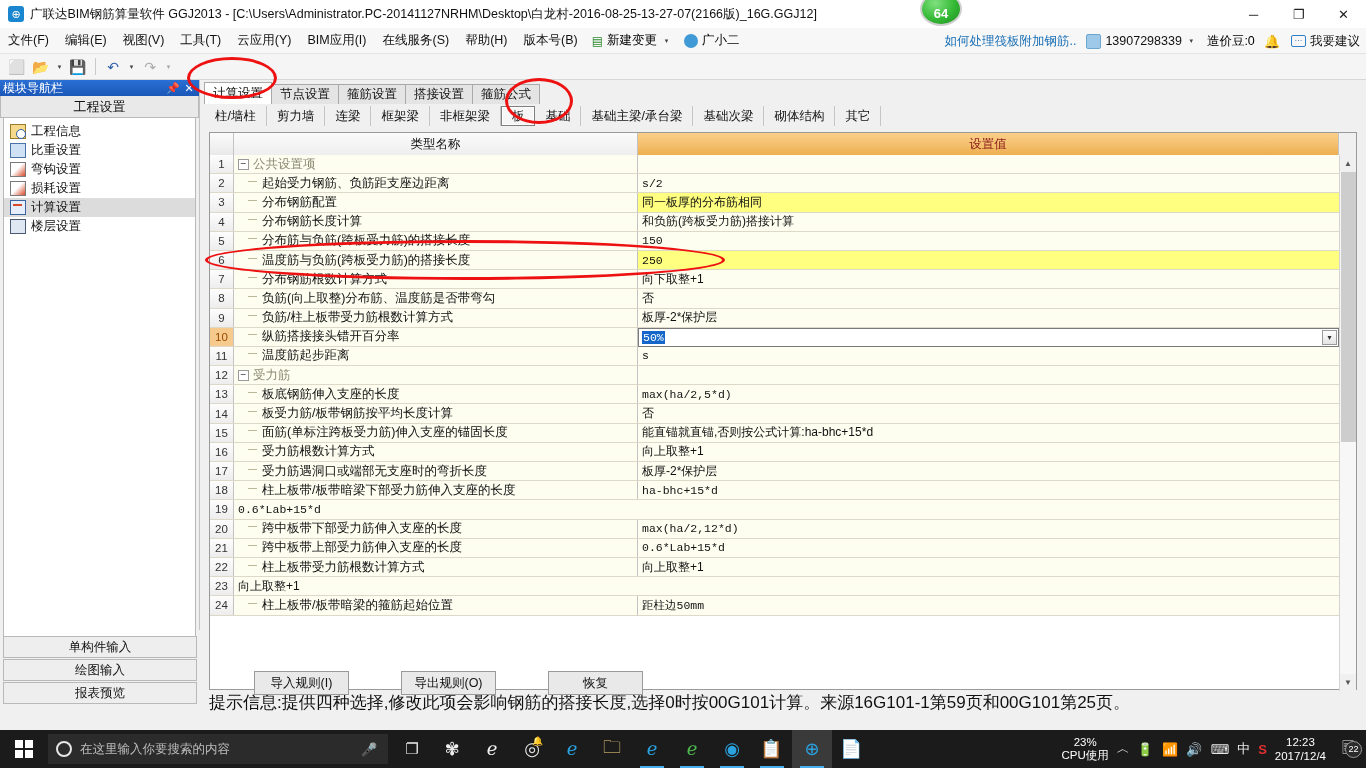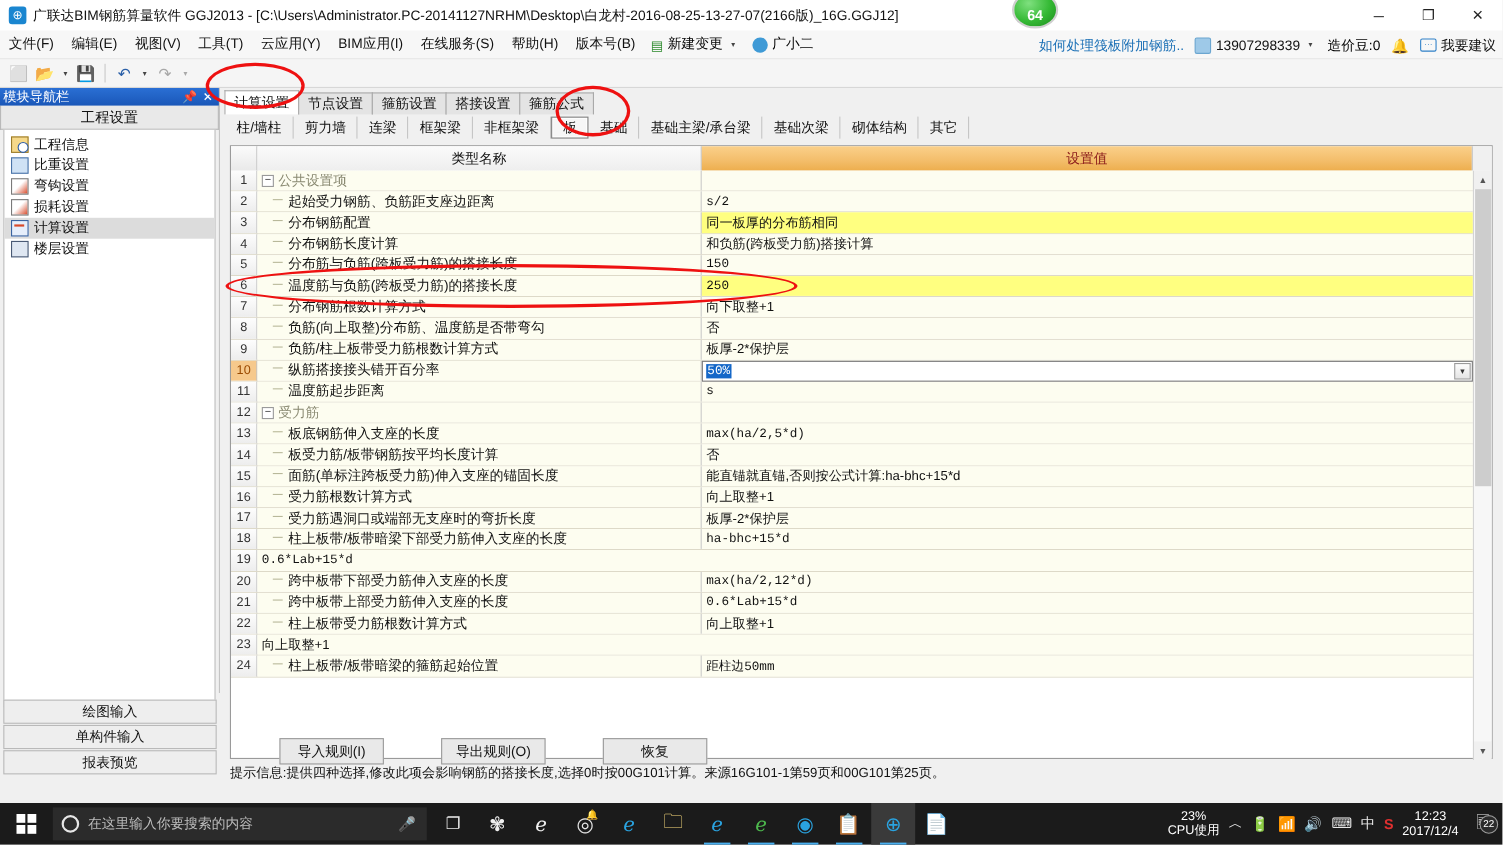--- a/index.html
+++ b/index.html
@@ -224,21 +224,21 @@
   .vs-btn {
     width: 17px; height: 17px; background: #f0f0f0;
     display: flex; align-items: center; justify-content: center; font-size: 8px; color: #555;
   }
   .vs-track { flex: 1; width: 17px; position: relative; background: #f7f7f7; }
   .vs-thumb { position: absolute; top: 0; left: 1px; width: 15px; height: 270px; background: #cdcdcd; }
 
   
   .tipbar {
     position: absolute; left: 8px; top: 612px; width: 1148px; height: 20px;
-    font-size: 12px; color: #111; display: flex; align-items: center;
+    font-size: 17px; color: #111; display: flex; align-items: center;
   }
   .tipbar .tl { font-weight: normal; }
 
   
   .botbtns { position: absolute; left: 214px; top: 671px; display: flex; gap: 12px; }
   .bbtn {
     height: 24px; min-width: 95px; padding: 0 12px; background: #e9e9e9;
     border: 1px solid #9a9a9a; display: flex; align-items: center; justify-content: center;
     font-size: 12.5px; color: #111; margin-left: 40px;
   }
@@ -379,22 +379,22 @@
         <span>计算设置</span>
       </div>
       <div class="nav-item">
         <span class="nav-ico ico-layer"></span>
         <span>楼层设置</span>
       </div>
     </div>
   </div>
 
   <div class="leftbottom">
+    <div class="lb-btn">单构件输入</div>
     <div class="lb-btn">绘图输入</div>
-    <div class="lb-btn">单构件输入</div>
     <div class="lb-btn">报表预览</div>
   </div>
 
   <div class="content">
 
     <div class="tabs-row1">
       <div class="tab1 active">计算设置</div>
       <div class="tab1">节点设置</div>
       <div class="tab1">箍筋设置</div>
       <div class="tab1">搭接设置</div>

